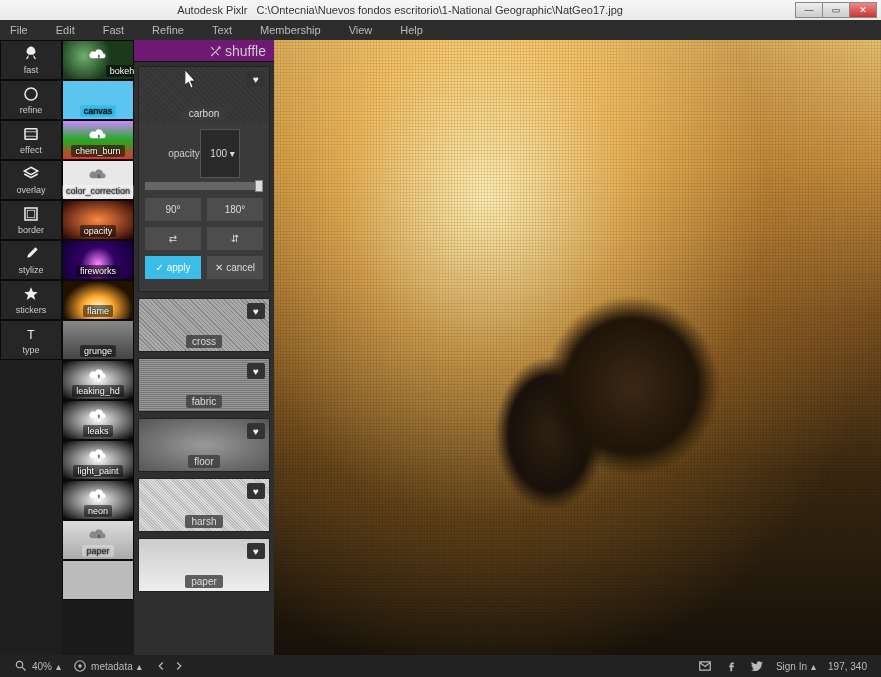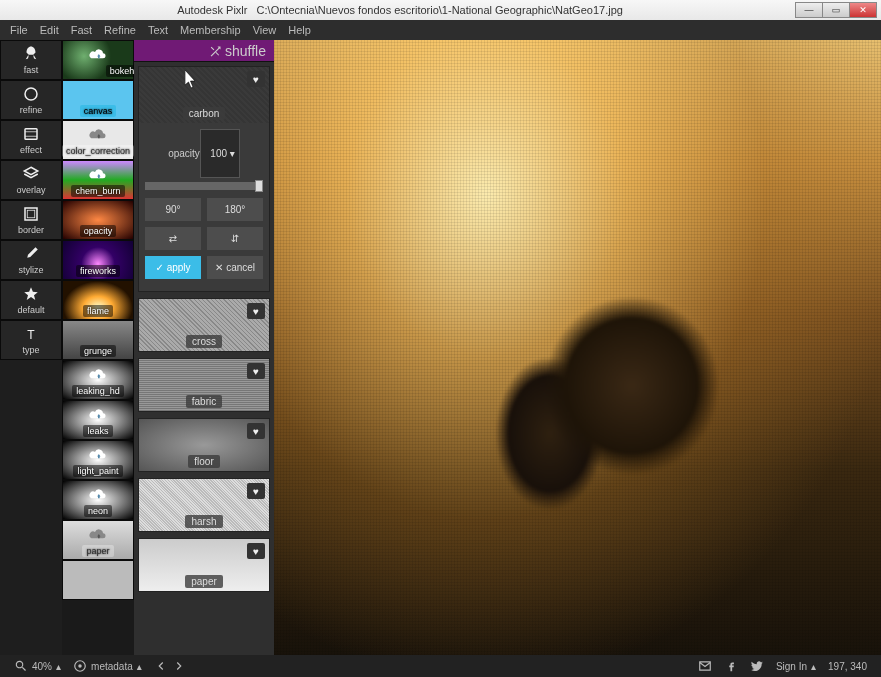--- a/index.html
+++ b/index.html
@@ -2,21 +2,21 @@
 <html><head>
 <meta charset="utf-8">
 <style>
 * { margin:0; padding:0; box-sizing:border-box; font-family:Arial,sans-serif; }
 body { background:#1a1a1a; width:881px; height:677px; overflow:hidden; position:relative; color:#ccc; }
 .titlebar { height:20px; background:linear-gradient(#f7f7f7,#e8e8e8); display:flex; align-items:center; font-size:11px; color:#333; padding:0 4px; }
 .titlebar .title { flex:1; text-align:center; }
 .win-controls { display:flex; gap:0; }
 .win-btn { width:28px; height:16px; border:1px solid #888; background:linear-gradient(#eee,#ccc); font-size:9px; display:flex; align-items:center; justify-content:center; margin-left:-1px; }
 .win-btn.close { background:linear-gradient(#e88,#c33); color:#fff; }
-.menubar { height:20px; background:#2d2d2d; display:flex; align-items:center; padding:0 4px; font-size:11px; color:#bbb; }
+.menubar { height:20px; background:#2d2d2d; display:flex; align-items:center; padding:0 4px; font-size:11px; color:#bbb;gap:16px; }
 .menubar span { padding:0 6px; cursor:pointer; }
 .content { position:absolute; top:40px; left:0; right:0; bottom:22px; display:flex; }
 .toolcol { width:62px; background:#1e1e1e; display:flex; flex-direction:column; }
 .toolcell { height:40px; border:1px solid #0a0a0a; display:flex; flex-direction:column; align-items:center; justify-content:center; font-size:9px; color:#ccc; background:#262626; cursor:pointer; position:relative; }
 .toolcell svg { width:18px; height:18px; fill:#eee; margin-bottom:2px; }
 .presetcol { width:72px; background:#1a1a1a; overflow:hidden; }
 .preset { height:40px; border:1px solid #0a0a0a; position:relative; cursor:pointer; display:flex; align-items:flex-end; justify-content:center; font-size:9px; color:#fff; text-shadow:0 0 2px #000; }
 .preset-label { background:rgba(0,0,0,0.5); padding:1px 4px; border-radius:2px; margin-bottom:2px; }
 .preset.sel .preset-label { background:#3bbde8; color:#000; }
 .bg-bokeh { background:radial-gradient(circle at 30% 40%,#6faf6f 0,#1a3a1a 50%),radial-gradient(circle at 70% 60%,#fff 0,transparent 8%);padding-left:48px; }
@@ -132,53 +132,53 @@
       <div class="toolcell">
         <svg viewBox="0 0 24 24">
           <path d="M18 3l3 3-10 10-4 1 1-4L18 3z"></path>
         </svg>
         <span>stylize</span>
       </div>
       <div class="toolcell">
         <svg viewBox="0 0 24 24">
           <path d="M12 3l2.5 6 6.5.5-5 4 1.7 6.5L12 16l-5.7 4 1.7-6.5-5-4 6.5-.5z"></path>
         </svg>
-        <span>default</span>
+        <span>stickers</span>
       </div>
       <div class="toolcell">
         <svg viewBox="0 0 24 24">
           <text x="12" y="18" font-size="16" text-anchor="middle" fill="#eee" font-family="serif">T</text>
         </svg>
         <span>type</span>
       </div>
     </div>
   <div class="presetcol">
       <div class="preset bg-bokeh">
         <svg class="cloud-icon" width="20" height="14" viewBox="0 0 24 16">
           <path d="M18 7a5 5 0 00-9.6-1.5A4 4 0 004 13h14a3 3 0 000-6z" fill="#fff"></path>
           <path d="M11 11l2-3 2 3h-1v2h-2v-2z" fill="#58a"></path>
         </svg>
         <span class="preset-label" style="">bokeh</span>
       </div>
       <div class="preset bg-canvas sel">
         <span class="preset-label" style="">canvas</span>
       </div>
+      <div class="preset bg-chemburn">
+        <svg class="cloud-icon" width="20" height="14" viewBox="0 0 24 16">
+          <path d="M18 7a5 5 0 00-9.6-1.5A4 4 0 004 13h14a3 3 0 000-6z" fill="#fff"></path>
+          <path d="M11 11l2-3 2 3h-1v2h-2v-2z" fill="#58a"></path>
+        </svg>
+        <span class="preset-label" style="">chem_burn</span>
+      </div>
       <div class="preset bg-colorcorr">
         <svg class="cloud-icon" width="20" height="14" viewBox="0 0 24 16">
           <path d="M18 7a5 5 0 00-9.6-1.5A4 4 0 004 13h14a3 3 0 000-6z" fill="#888"></path>
           <path d="M11 11l2-3 2 3h-1v2h-2v-2z" fill="#555"></path>
         </svg>
         <span class="preset-label" style="color:#333;background:rgba(255,255,255,0.3)">color_correction</span>
-      </div>
-      <div class="preset bg-chemburn">
-        <svg class="cloud-icon" width="20" height="14" viewBox="0 0 24 16">
-          <path d="M18 7a5 5 0 00-9.6-1.5A4 4 0 004 13h14a3 3 0 000-6z" fill="#fff"></path>
-          <path d="M11 11l2-3 2 3h-1v2h-2v-2z" fill="#58a"></path>
-        </svg>
-        <span class="preset-label" style="">chem_burn</span>
       </div>
       <div class="preset bg-default">
         <span class="preset-label" style="">opacity</span>
       </div>
       <div class="preset bg-fireworks">
         <span class="preset-label" style="">fireworks</span>
       </div>
       <div class="preset bg-flame">
         <span class="preset-label" style="">flame</span>
       </div>

